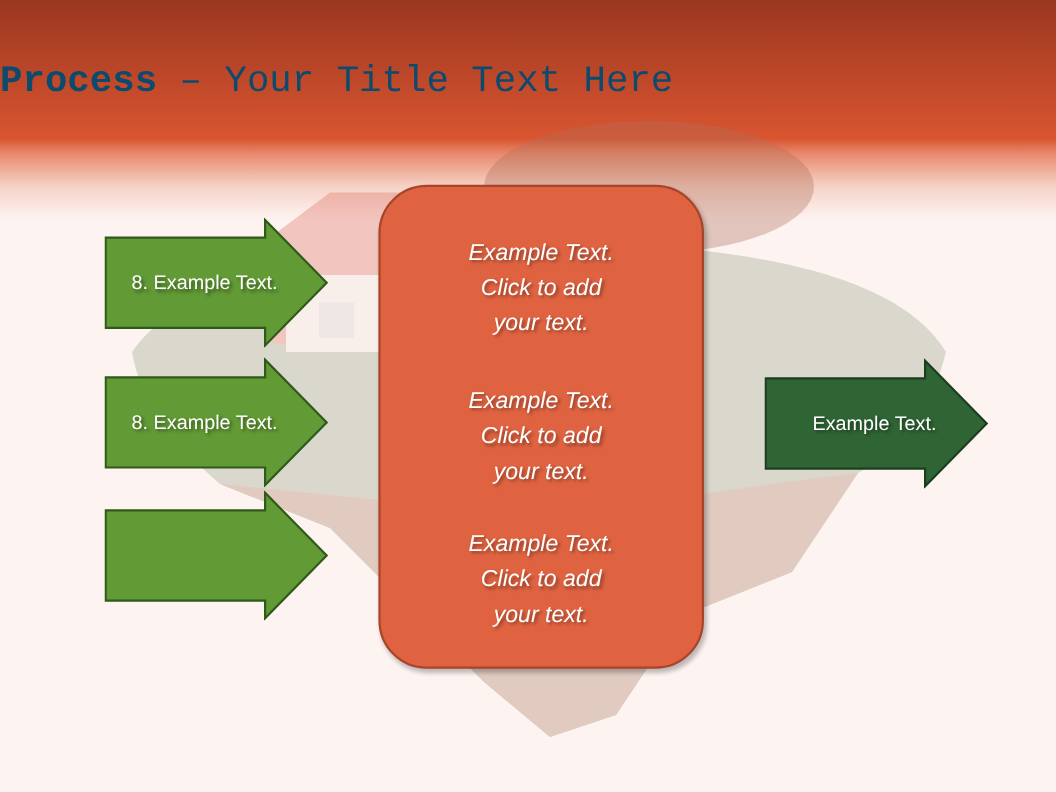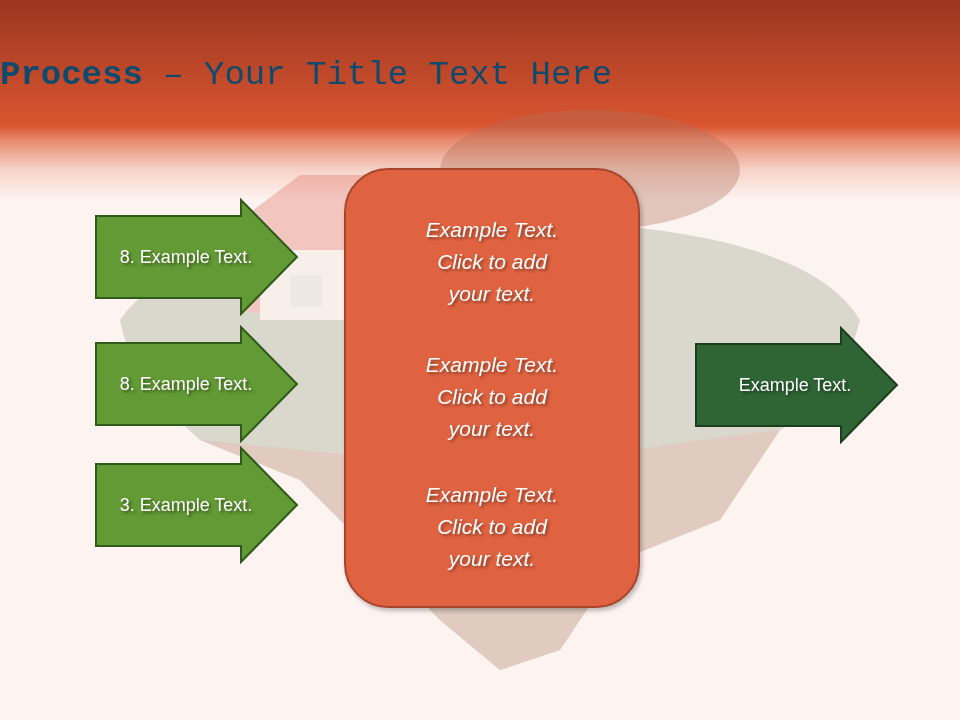--- a/index.html
+++ b/index.html
@@ -71,21 +71,20 @@
   <svg width="205" height="118" viewBox="0 0 205 118">
     <polygon points="1,18 146,18 146,2 202,59 146,116 146,100 1,100" fill="#629a35" stroke="#2f5a1a" stroke-width="2"></polygon>
   </svg>
   <div class="label">8. Example Text.</div>
 </div>
 
 <div class="arrow" style="left:95px; top:446px;">
   <svg width="205" height="118" viewBox="0 0 205 118">
     <polygon points="1,18 146,18 146,2 202,59 146,116 146,100 1,100" fill="#629a35" stroke="#2f5a1a" stroke-width="2"></polygon>
   </svg>
-  <div class="label">3. Example Text.</div>
 </div>
 
 <div class="center-box">
   <div class="block" style="top:44px;">
     <div>Example Text.</div>
     <div>Click  to add</div>
     <div>your text.</div>
   </div>
   <div class="block" style="top:179px;">
     <div>Example Text.</div>

